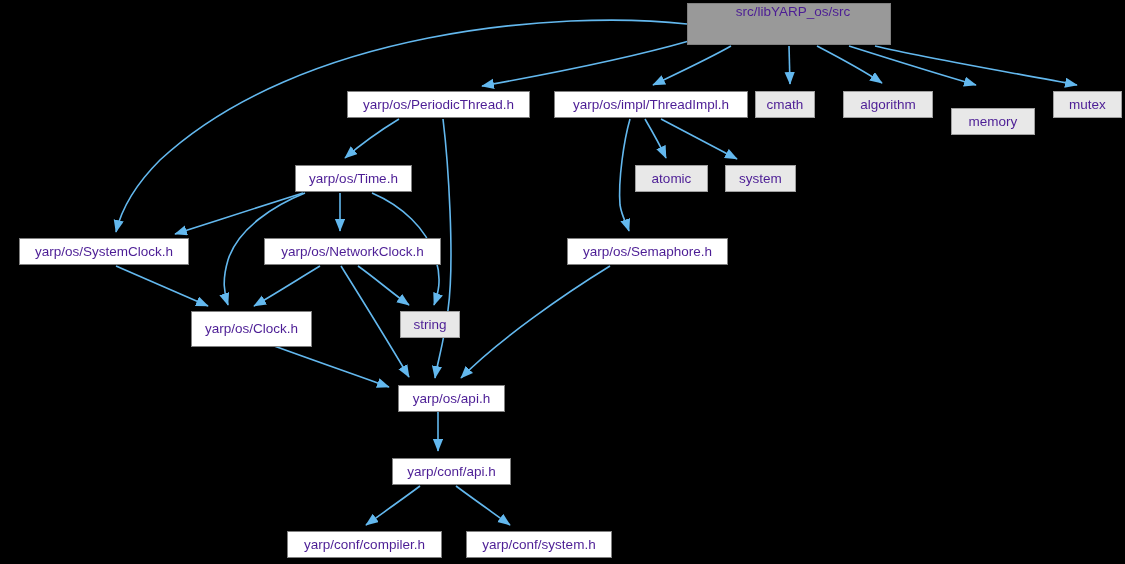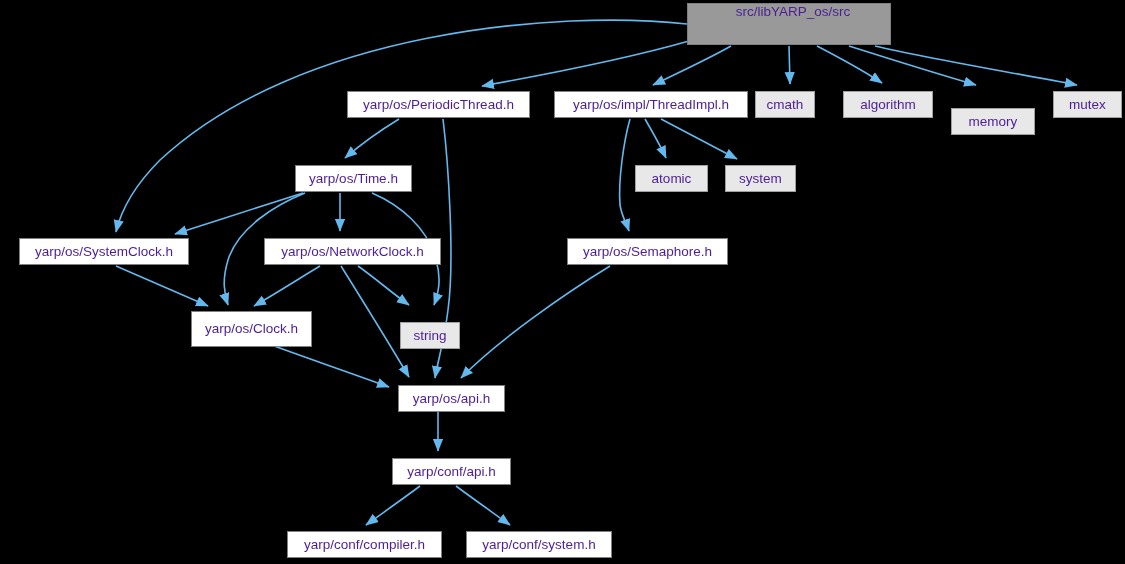--- a/index.html
+++ b/index.html
@@ -131,21 +131,21 @@
       </div>
       <div class="node plain" style="left: 251px; top: 238px; width: 177px; height: 27px;">
         <span class="line">yarp/os/NetworkClock.h</span>
       </div>
       <div class="node plain" style="left: 554px; top: 238px; width: 161px; height: 27px;">
         <span class="line">yarp/os/Semaphore.h</span>
       </div>
       <div class="node plain" style="left: 178px; top: 311px; width: 121px; height: 36px;">
         <span class="line">yarp/os/Clock.h</span>
       </div>
-      <div class="node sys" style="left: 400px; top: 311px; width: 60px; height: 27px; margin-top: 11px;">
+      <div class="node sys" style="left: 400px; top: 311px; width: 60px; height: 27px;">
         <span class="line">string</span>
       </div>
       <div class="node plain" style="left: 385px; top: 385px; width: 107px; height: 27px;">
         <span class="line">yarp/os/api.h</span>
       </div>
       <div class="node plain" style="left: 379px; top: 458px; width: 119px; height: 27px;">
         <span class="line">yarp/conf/api.h</span>
       </div>
       <div class="node plain" style="left: 274px; top: 531px; width: 155px; height: 27px;">
         <span class="line">yarp/conf/compiler.h</span>

